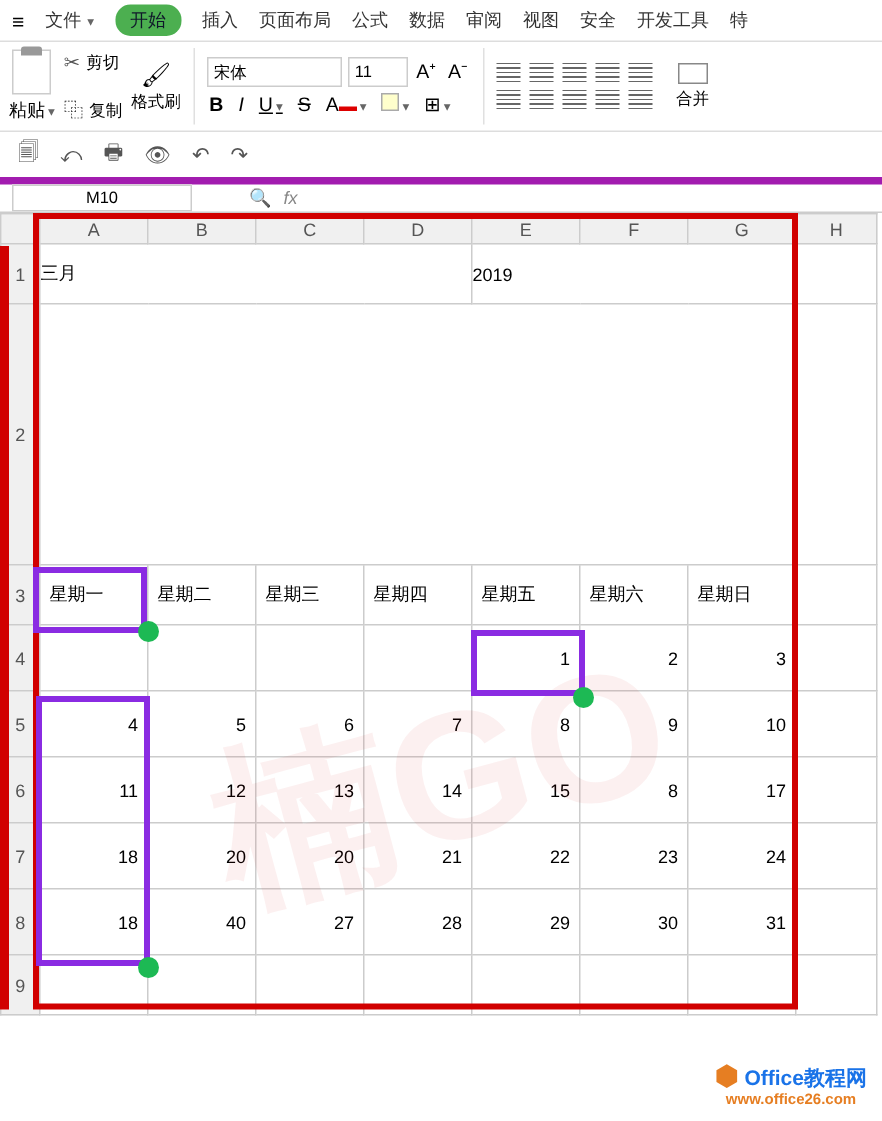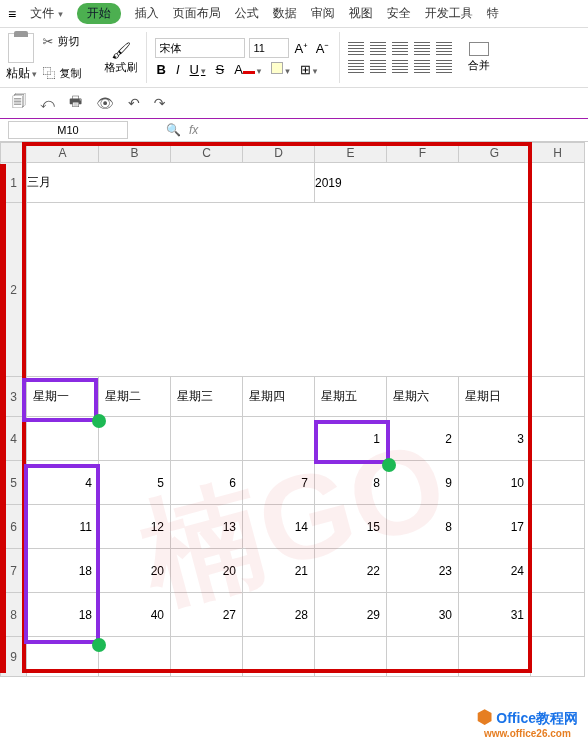--- a/index.html
+++ b/index.html
@@ -13,25 +13,25 @@
     
     .ribbon { display: flex; height: 60px; background: #fff; border-bottom: 1px solid #ddd; padding: 4px 6px; gap: 8px; }
     .rgroup { display: flex; flex-direction: column; justify-content: center; border-right: 1px solid #e0e0e0; padding-right: 8px; }
     .rgroup.noborder { border-right: none; }
     .paste-btn { display: flex; flex-direction: column; align-items: center; gap: 2px; }
     .paste-icon { width: 26px; height: 30px; background: #fff; border: 1px solid #ccc; position: relative; }
     .paste-icon::before { content: ""; position: absolute; top: -3px; left: 5px; width: 14px; height: 6px; background: #999; border-radius: 2px 2px 0 0; }
     .small-row { display: flex; align-items: center; gap: 4px; font-size: 11px; margin: 16px 0; }
     .scissors::before { content: "✂"; color: #555; font-size: 13px; }
     .copy-ic::before { content: "⿻"; font-size: 13px; }
-    .brush { display: flex; flex-direction: column; align-items: center; gap: 0; margin-left: 17px; }
+    .brush { display: flex; flex-direction: column; align-items: center; gap: 0; }
     .brush-icon::before { content: "🖌"; font-size: 16px; }
     
     .font-group { display: flex; flex-direction: column; gap: 4px; }
-    .font-row1 { display: flex; gap: 4px; align-items: center; }
+    .font-row1 { display: flex; gap: 4px; }
     .font-row1 select, .font-row1 input { border: 1px solid #ccc; height: 20px; font-size: 11px; padding: 0 4px; }
     .font-name { width: 90px; }
     .font-size { width: 40px; }
     .aa { font-size: 13px; padding: 0 2px; }
     .font-row2 { display: flex; gap: 6px; align-items: center; font-size: 13px; }
     .font-row2 span { cursor: pointer; padding: 0 2px; }
     .bold { font-weight: bold; }
     .ital { font-style: italic; }
     .und { text-decoration: underline; }
     .strike { text-decoration: line-through; }
@@ -40,21 +40,21 @@
     
     .align-group { display: flex; flex-direction: column; gap: 4px; }
     .align-row { display: flex; gap: 6px; }
     .align-row span { width: 16px; height: 14px; background: repeating-linear-gradient(to bottom, #666 0 1px, transparent 1px 3px); display: inline-block; }
     
     .merge-col { display: flex; flex-direction: column; align-items: center; }
     .merge-ic { width: 20px; height: 14px; border: 1px solid #888; margin-bottom: 2px; }
     
     .qat { display: flex; gap: 14px; padding: 6px 12px; height: 30px; align-items: center; font-size: 14px; color: #555; }
     
-    .namebox-row { display: flex; align-items: center; height: 24px; border-top: 1px solid #a21caf; border-bottom: 1px solid #ccc; }
+    .namebox-row { display: flex; align-items: center; height: 24px; border-top: 5px solid #a21caf; border-bottom: 1px solid #ccc; }
     .namebox { width: 120px; border: 1px solid #ccc; margin: 0 8px; height: 18px; padding: 0 6px; font-size: 11px; text-align: center; }
     .fx-area { display: flex; align-items: center; gap: 8px; padding-left: 30px; color: #888; }
     
     .grid-wrap { position: relative; }
     .sheet { border-collapse: collapse; table-layout: fixed; }
     .sheet th, .sheet td { border: 1px solid #ccc; font-size: 12px; background: #fff; }
     .sheet th { background: #f0f0f0; font-weight: normal; color: #555; }
     .corner { width: 26px; height: 20px; background: #e8e8e8; }
     .colh { height: 20px; }
     .rowh { width: 26px; text-align: center; }

